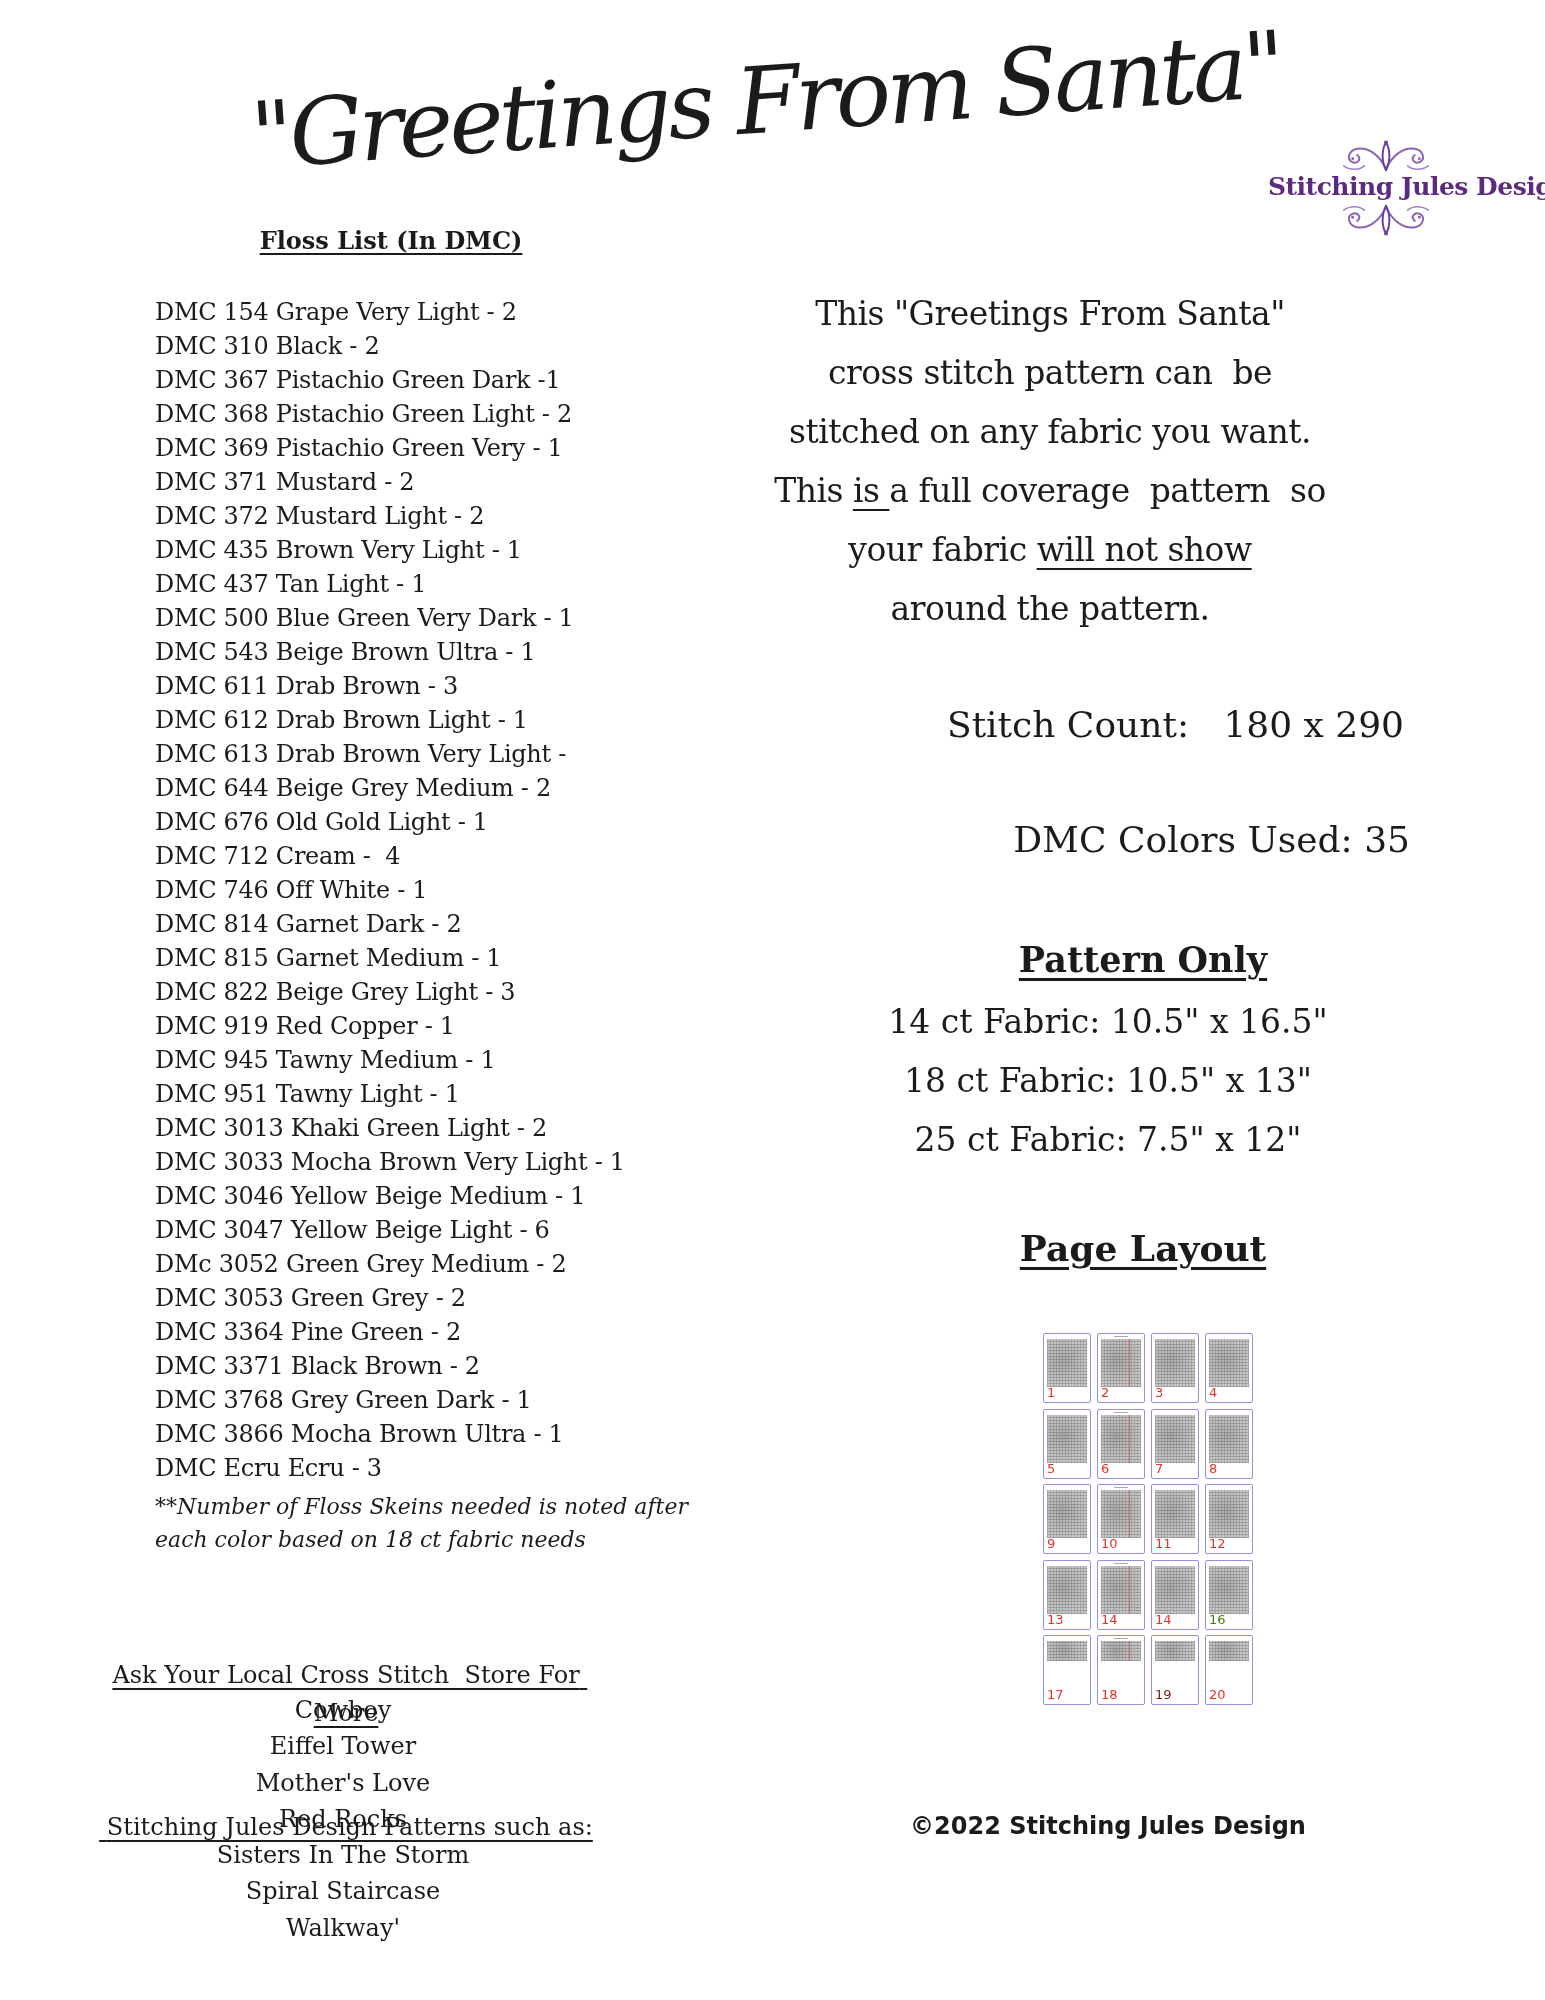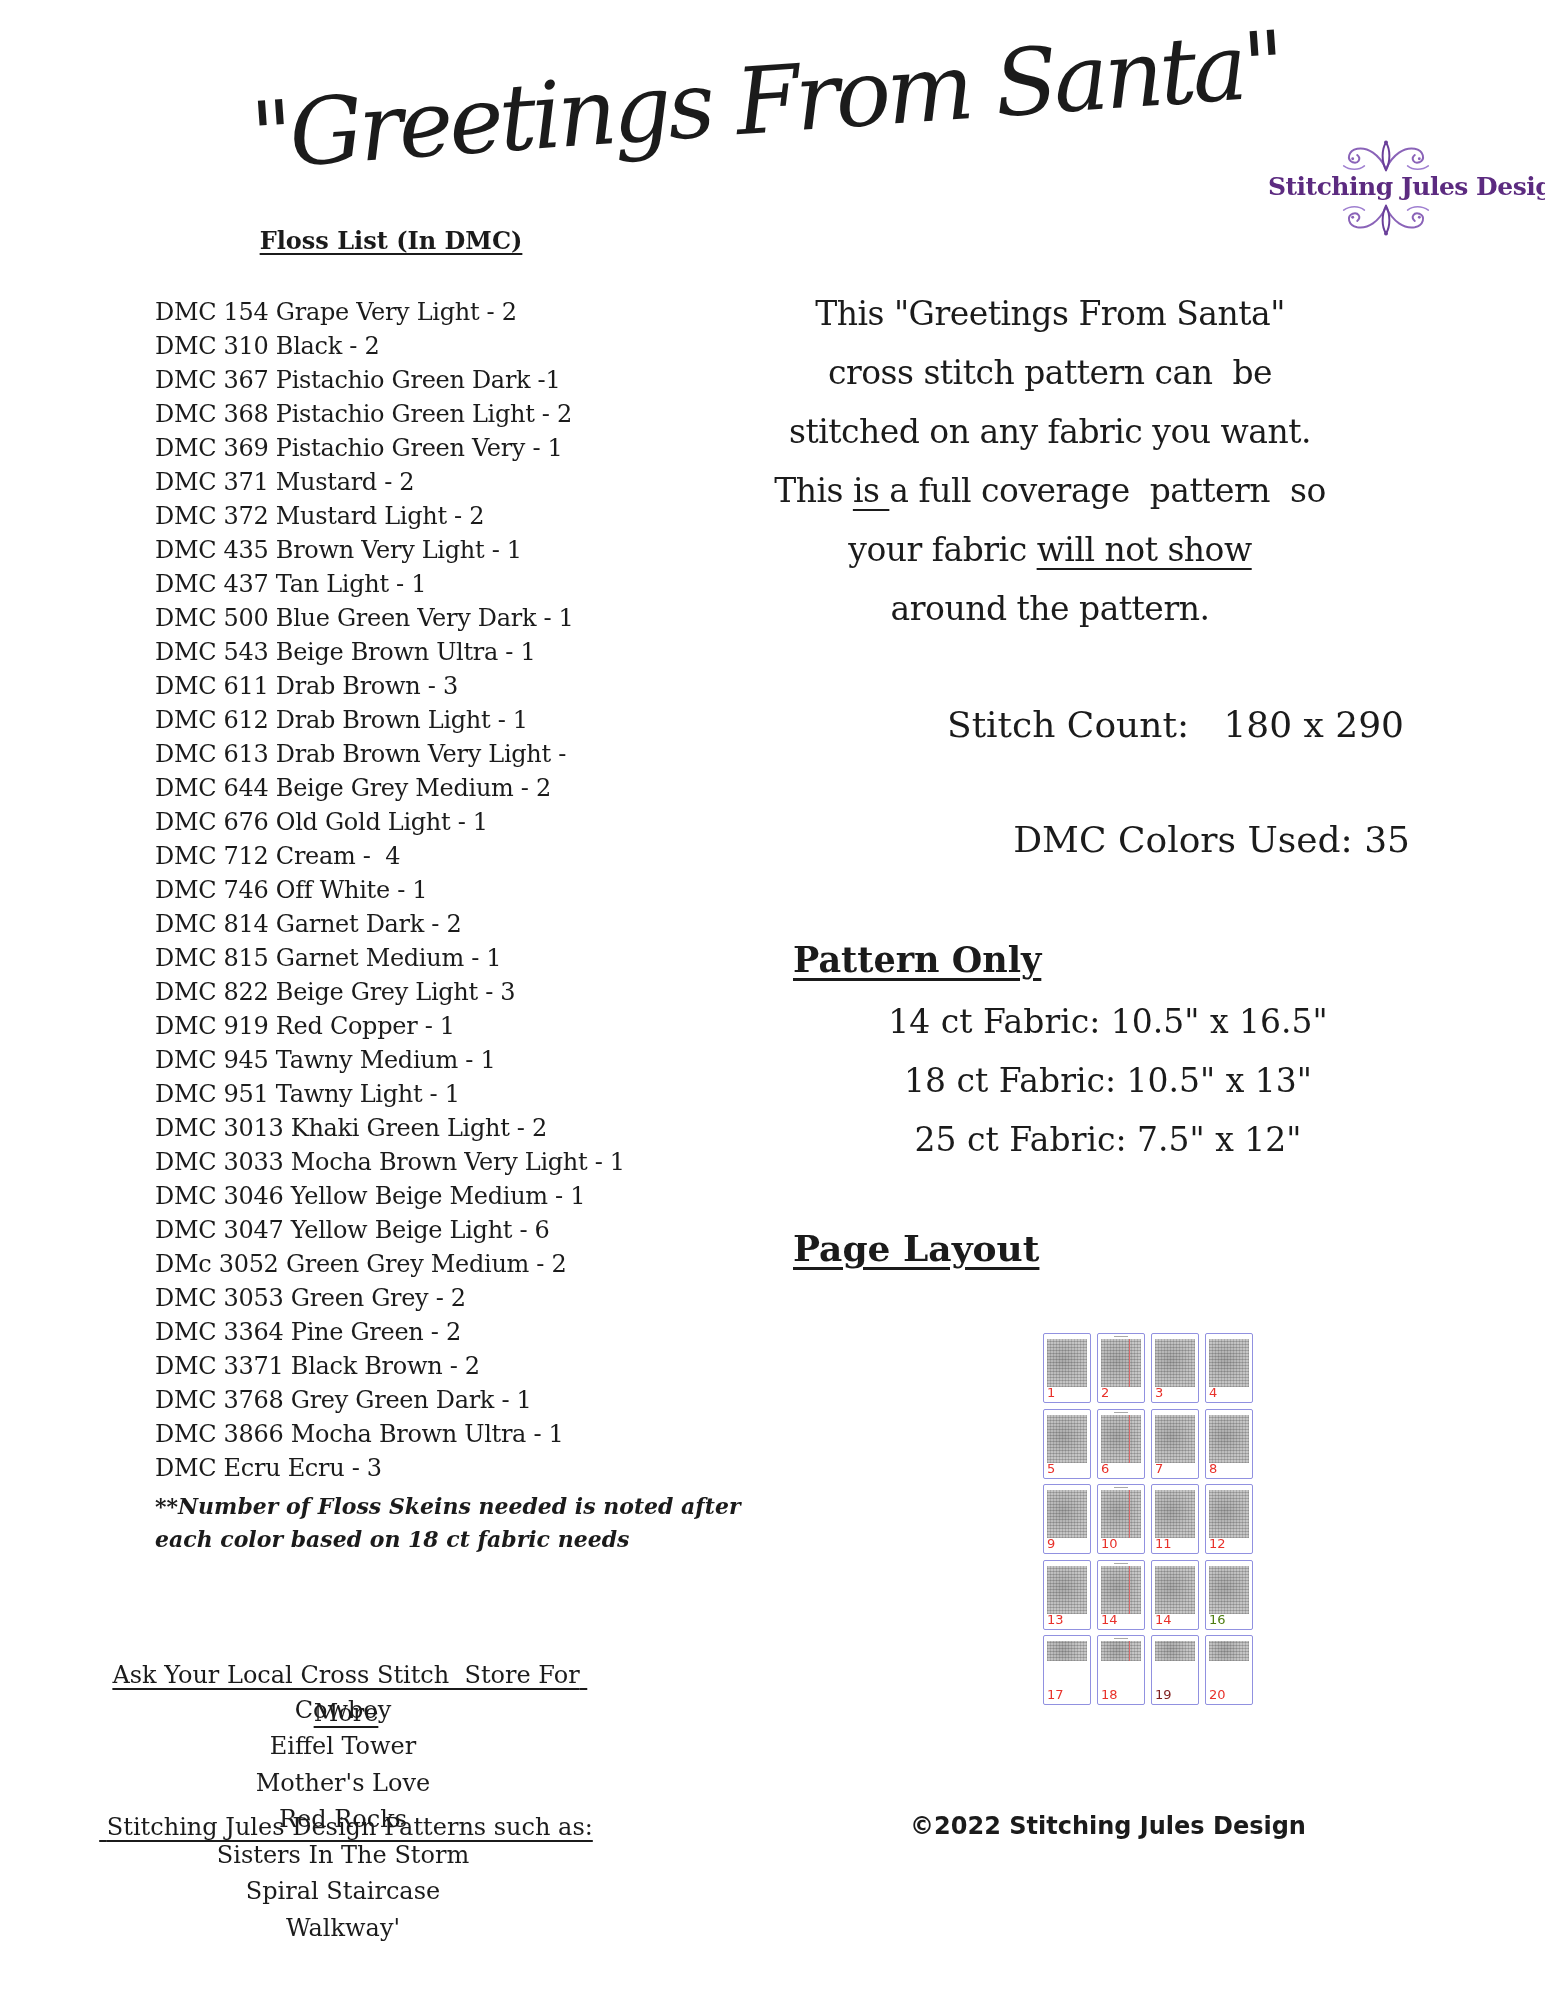--- a/index.html
+++ b/index.html
@@ -18,37 +18,37 @@
   .logo-text{font-size:25px;font-weight:bold;color:#5c2b80;white-space:nowrap;
              letter-spacing:-0.5px;line-height:26px;}
 
   
   .floss-head{position:absolute;left:241px;top:226px;width:300px;text-align:center;
               font-size:24px;font-weight:bold;text-decoration:underline;
               text-underline-offset:4px;white-space:nowrap;}
   .floss-list{position:absolute;left:155px;top:295px;margin:0;padding:0;list-style:none;
               font-size:24px;line-height:34px;white-space:pre;letter-spacing:-0.3px;}
   .footnote{position:absolute;left:155px;top:1490px;font-style:italic;font-size:22px;
-            line-height:33px;white-space:pre;font-weight:bold;}
+            line-height:33px;white-space:pre;}
   .promo{position:absolute;left:96px;top:1580px;width:500px;text-align:center;
          font-size:24px;line-height:38px;white-space:pre-wrap;}
   .promo-line{text-decoration:underline;text-underline-offset:5px;}
   .patterns{position:absolute;left:93px;top:1692px;width:500px;margin:0;padding:0;
             list-style:none;text-align:center;font-size:24px;line-height:36.3px;}
 
   
   .desc{position:absolute;left:690px;top:284px;width:720px;text-align:center;
         font-size:33px;line-height:59px;white-space:pre-wrap;letter-spacing:-0.5px;}
   .u{text-decoration:underline;text-underline-offset:7px;text-decoration-thickness:2px;}
   .stat{position:absolute;white-space:pre;font-size:36px;text-align:right;line-height:50px;}
   .stitch{left:704px;top:700px;width:700px;}
   .colors{left:710px;top:815px;width:700px;}
   .section-head{position:absolute;font-weight:bold;text-decoration:underline;
                 text-underline-offset:6px;text-decoration-thickness:3px;
-                white-space:nowrap;}
+                white-space:nowrap;text-align:center;}
   .pattern-only{left:793px;top:936px;width:700px;font-size:35px;line-height:48px;}
   .page-layout{left:793px;top:1224px;width:700px;font-size:36px;line-height:48px;}
   .sizes{position:absolute;left:758px;top:992px;width:700px;text-align:center;
          font-size:33px;line-height:59px;white-space:pre;}
 
   
   .grid{position:absolute;left:1043px;top:1333px;display:grid;
         grid-template-columns:repeat(4,48px);grid-auto-rows:70px;
         column-gap:6px;row-gap:5.5px;}
   .thumb{position:relative;background:#fff;border:1.5px solid #9191e0;

